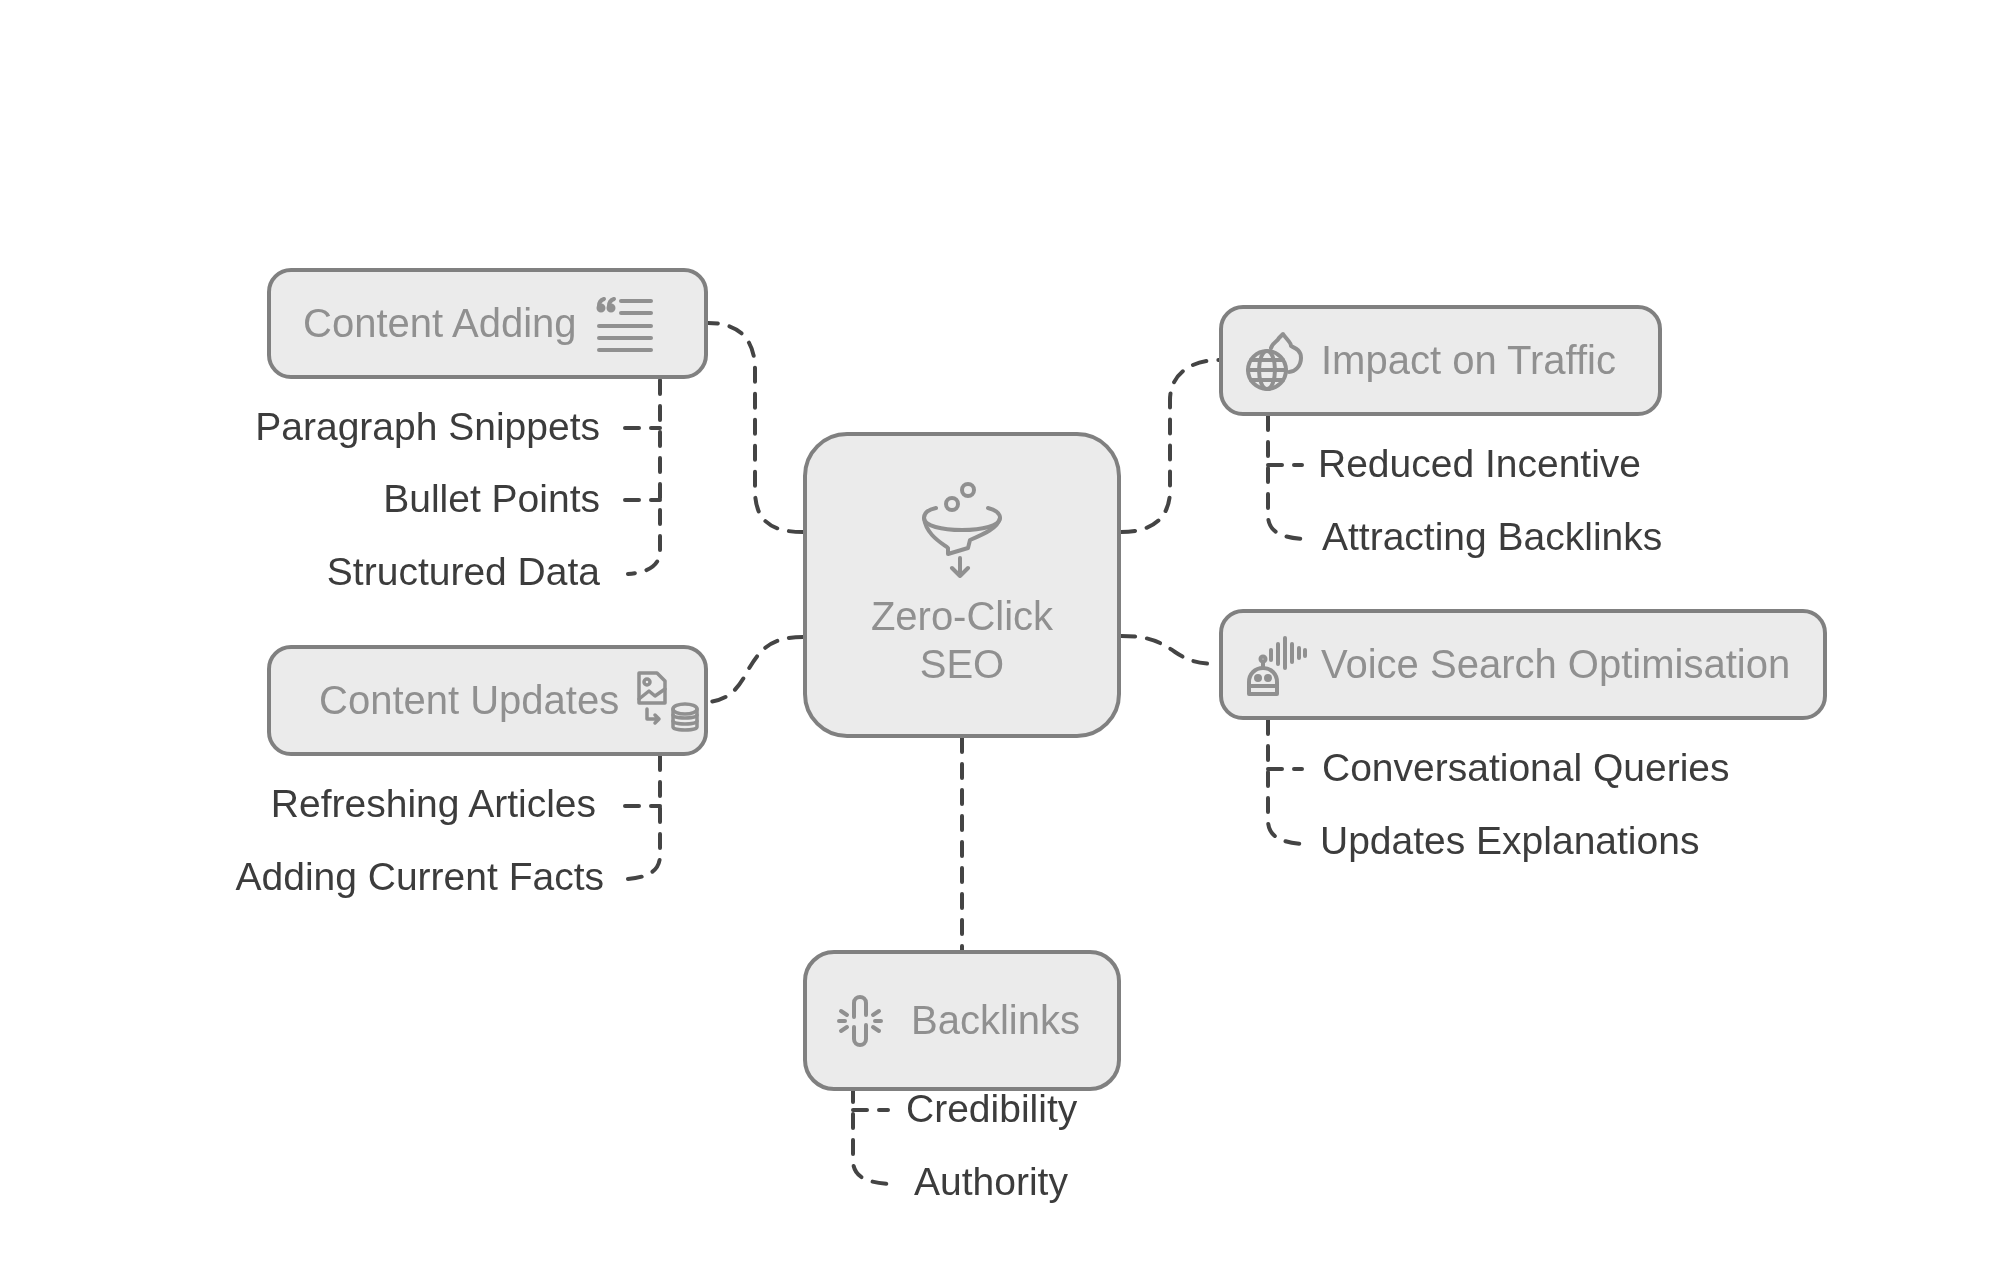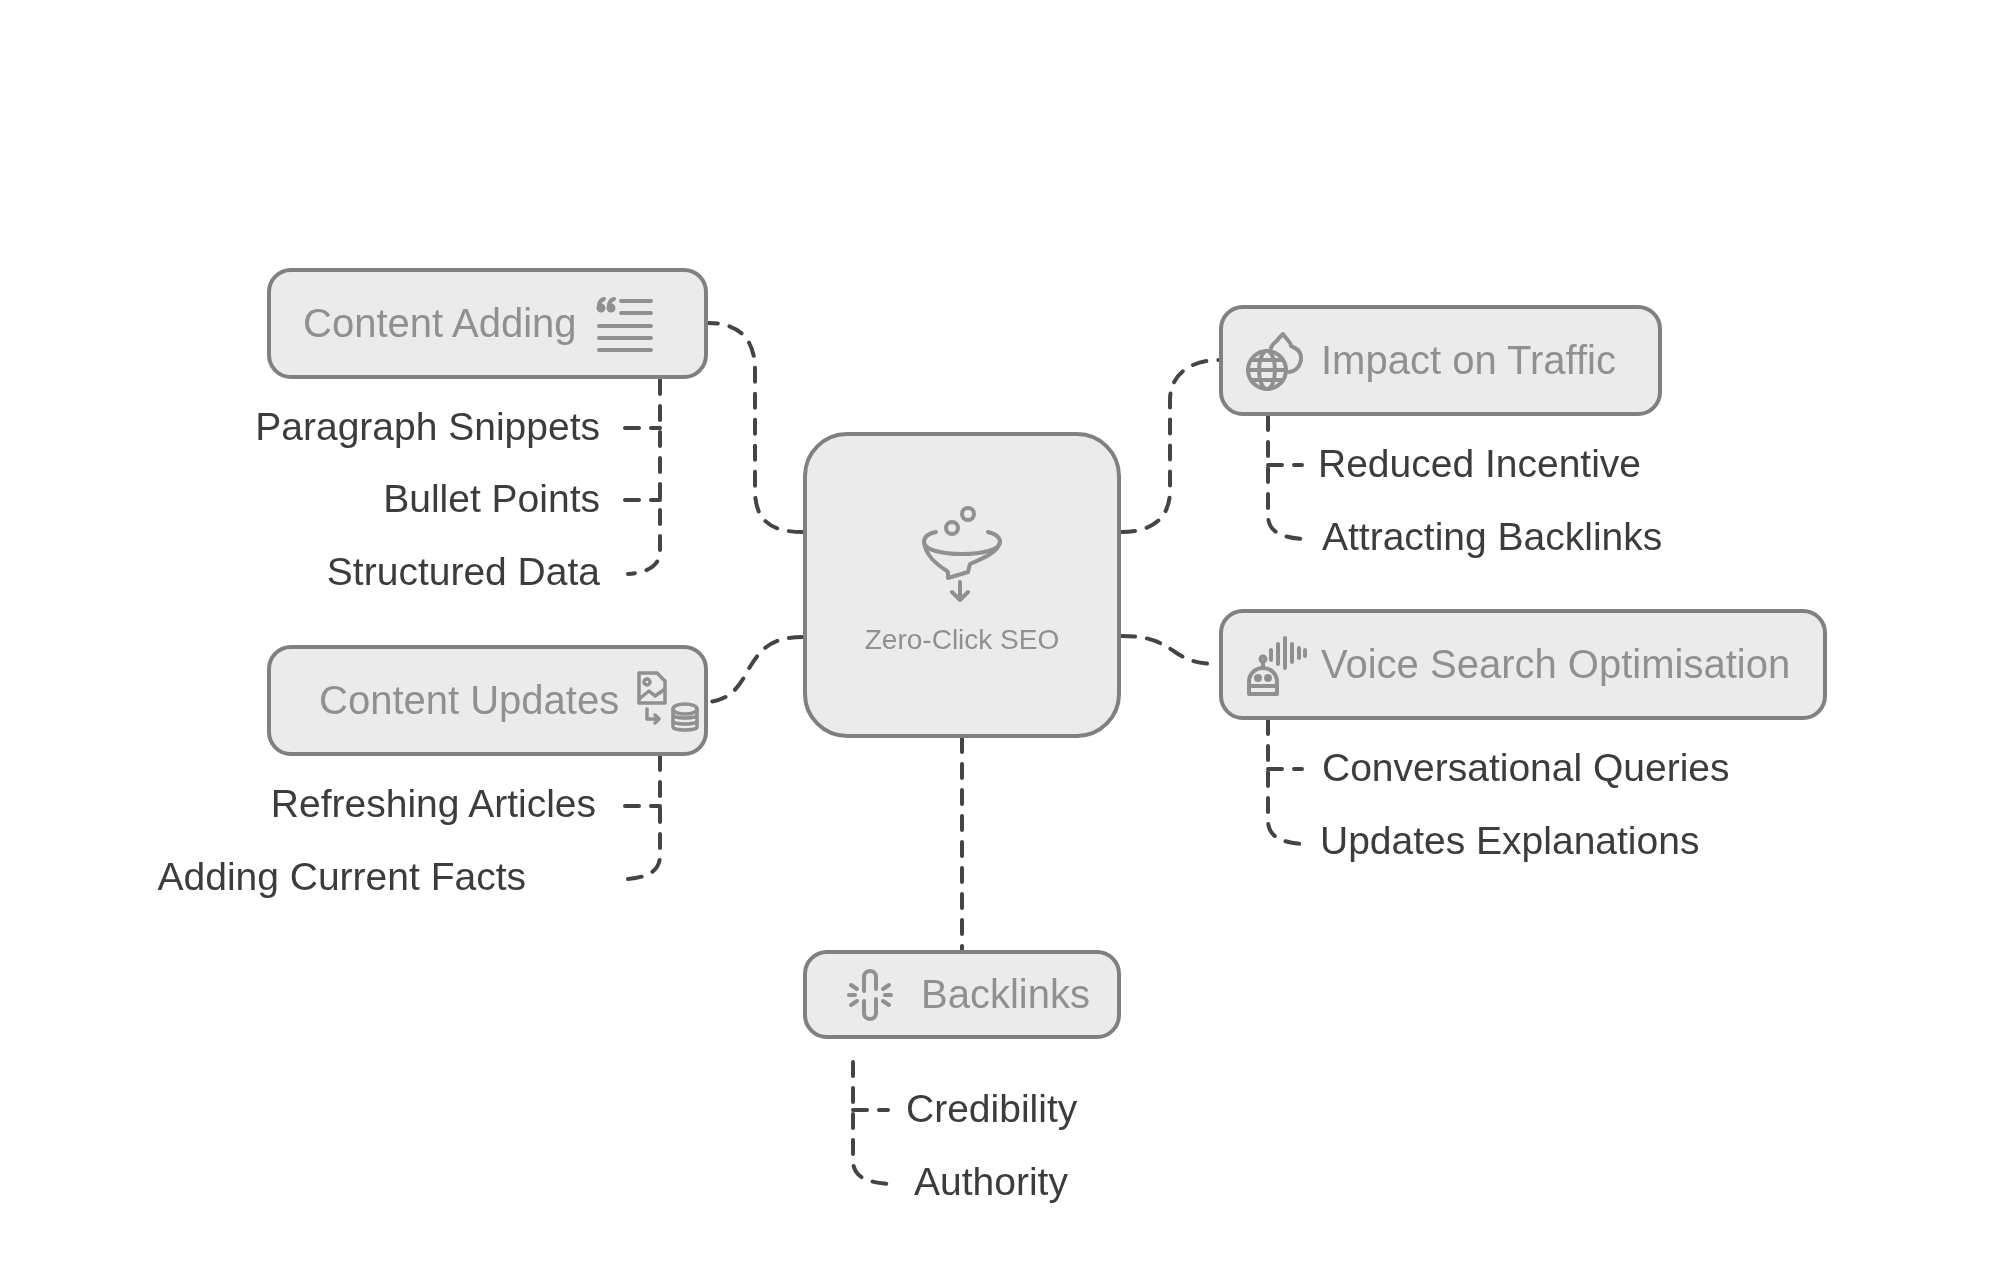--- a/index.html
+++ b/index.html
@@ -6,21 +6,21 @@
   body { width: 2010px; height: 1288px; position: relative; overflow: hidden;
          font-family: "Liberation Sans", "DejaVu Sans", sans-serif; }
   #wires { position: absolute; left: 0; top: 0; width: 2010px; height: 1288px; }
   .wire { fill: none; stroke: #444444; stroke-width: 4; stroke-dasharray: 14 12; stroke-linecap: round; }
   .node { position: absolute; box-sizing: border-box; background: #ebebeb;
           border: 4px solid #808080; border-radius: 24px; color: #909090;
           display: flex; align-items: center; }
   .node .label { font-size: 40px; white-space: nowrap; }
   .center-node { left: 803px; top: 432px; width: 318px; height: 306px;
                  border-radius: 44px; flex-direction: column; justify-content: center; }
-  .center-node .label { font-size: 28px; text-align: center; line-height: 48px; white-space: normal; width: 200px; }
+  .center-node .label { font-size: 40px; text-align: center; line-height: 48px; white-space: normal; width: 200px; }
   .icon { display: inline-block; flex: 0 0 auto; }
   .icon svg { display: block; }
   .sub { position: absolute; font-size: 39px; color: #3c3c3c; white-space: nowrap; line-height: 46px; }
   .sub.right { text-align: right; }
 </style>
 </head>
 <body>
 
 <svg id="wires" viewBox="0 0 2010 1288">
 
@@ -87,21 +87,21 @@
       <circle cx="12" cy="13" r="3"></circle>
       <path d="M4 30 L 14 22 L 20 27 L 30 20"></path>
       <path d="M12 40 L 12 50 L 24 50 M 20 46 L 24 50 L 20 54"></path>
       <ellipse cx="50" cy="40" rx="12" ry="5"></ellipse>
       <path d="M38 40 L 38 58 C 38 62, 62 62, 62 58 L 62 40"></path>
       <path d="M38 46 C 38 50, 62 50, 62 46 M 38 52 C 38 56, 62 56, 62 52"></path>
     </svg>
   </span>
 </div>
 <div class="sub right" style="right:1414px; top:781px;">Refreshing Articles</div>
-<div class="sub right" style="right:1484px; top:854px;margin-left:13px;">Adding Current Facts</div>
+<div class="sub right" style="right:1406px; top:854px;margin-left:13px;">Adding Current Facts</div>
 
 <div class="node" style="left:1219px; top:305px; width:443px; height:111px; padding-left:22px;">
   <span class="icon" style="margin-right:14px;">
     <svg width="62" height="62" viewBox="0 0 62 62" fill="none" stroke="#909090" stroke-width="4" stroke-linecap="round" stroke-linejoin="round">
       <circle cx="22" cy="40" r="19"></circle>
       <ellipse cx="22" cy="40" rx="8" ry="19"></ellipse>
       <line x1="3" y1="40" x2="41" y2="40"></line>
       <line x1="6" y1="30" x2="38" y2="30"></line>
       <line x1="6" y1="50" x2="38" y2="50"></line>
       <path d="M26 18 C 28 12, 32 12, 34 8 L 38 4 C 42 10, 46 12, 46 16 C 50 18, 56 20, 56 28 C 56 36, 50 42, 44 42"></path>
@@ -127,21 +127,21 @@
       <line x1="47" y1="10" x2="47" y2="28"></line>
       <line x1="54" y1="14" x2="54" y2="24"></line>
       <line x1="60" y1="16" x2="60" y2="22"></line>
     </svg>
   </span>
   <span class="label">Voice Search Optimisation</span>
 </div>
 <div class="sub" style="left:1322px; top:745px;">Conversational Queries</div>
 <div class="sub" style="left:1320px; top:818px;">Updates Explanations</div>
 
-<div class="node" style="left:803px; top:950px; width:318px; height:89px; padding-left:40px;">
+<div class="node" style="left:803px; top:950px; width:318px; height:141px; padding-left:30px;border-radius:31px;">
   <span class="icon" style="margin-right:28px;">
     <svg width="46" height="60" viewBox="0 0 46 60" fill="none" stroke="#909090" stroke-width="4" stroke-linecap="round" stroke-linejoin="round">
       <path d="M17 26 L 17 12 C 17 4, 29 4, 29 12 L 29 24"></path>
       <path d="M29 34 L 29 48 C 29 56, 17 56, 17 48 L 17 36"></path>
       <line x1="2" y1="30" x2="8" y2="30"></line>
       <line x1="4" y1="20" x2="10" y2="24"></line>
       <line x1="4" y1="40" x2="10" y2="36"></line>
       <line x1="38" y1="30" x2="44" y2="30"></line>
       <line x1="36" y1="24" x2="42" y2="20"></line>
       <line x1="36" y1="36" x2="42" y2="40"></line>

